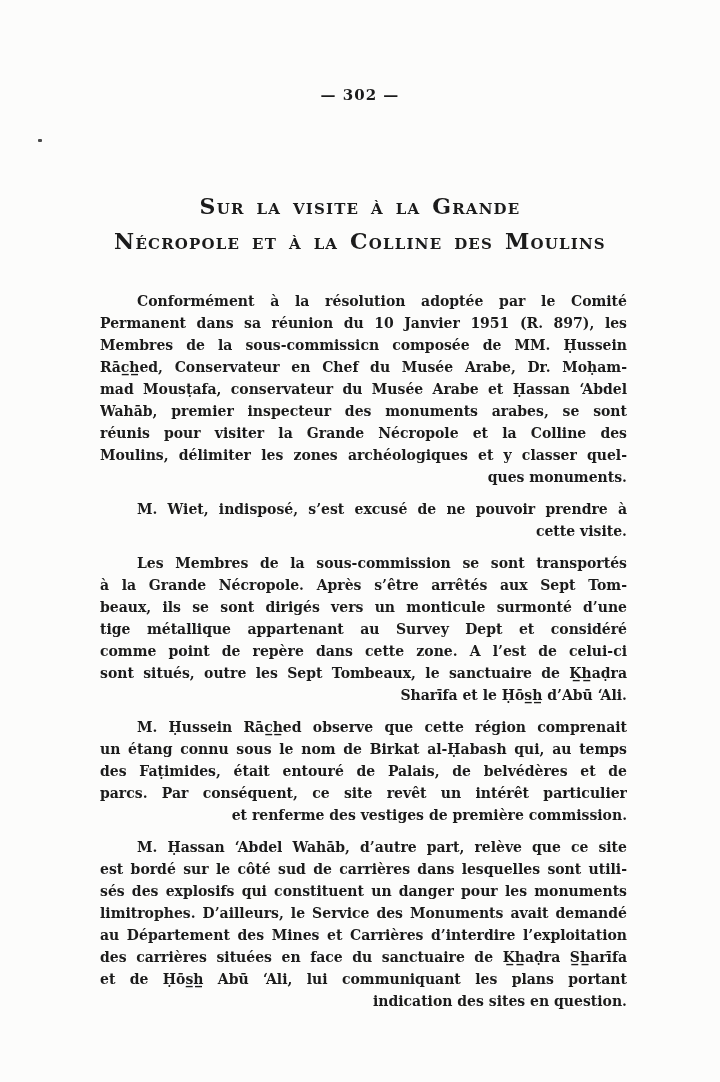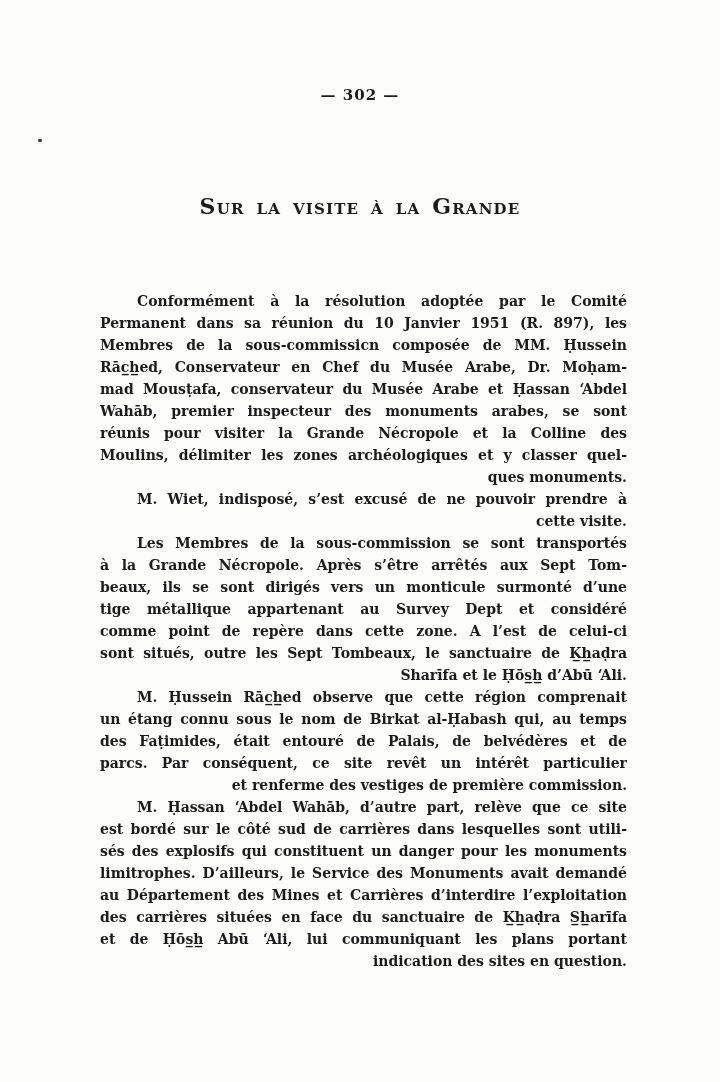--- a/index.html
+++ b/index.html
@@ -31,21 +31,21 @@
     font-size: 22px; font-weight: bold;
     letter-spacing: 1.2px; word-spacing: 3px;
   }
   .subtitle-1 { top: 193px; }
   .subtitle-2 { top: 228px; }
   .body-text {
     position: absolute; top: 290px; left: 100px; width: 527px;
     font-size: 14px; font-weight: bold;
   }
   .para { margin: 0; }
-  .para + .para { }
+  .para + .para { margin-top: 10px; }
   .line {
     height: 22px; line-height: 22px;
     overflow: hidden;
     text-align: justify;
   }
   .line::after {
     content: ""; display: inline-block; width: 100%; height: 0;
   }
   .line.first { text-indent: 37px; }
   .line.last { text-align: right; }
@@ -60,20 +60,21 @@
 <body>
 
 <div class="page">
   <div class="ink-speck"></div>
 
   <div class="page-number">— 302 —</div>
 
 
   <div class="report-subtitle subtitle-1">Sur la visite à la Grande</div>
 
+  <div class="report-subtitle subtitle-2">Nécropole et à la Colline des Moulins</div>
 
   <div class="body-text">
       <div class="para">
         <div class="line first">Conformément à la résolution adoptée par le Comité</div>
         <div class="line">Permanent dans sa réunion du 10 Janvier 1951 (R. 897), les</div>
         <div class="line">Membres de la sous-commissicn composée de MM. Ḥussein</div>
         <div class="line">Rāc̲h̲ed, Conservateur en Chef du Musée Arabe, Dr. Moḥam-</div>
         <div class="line">mad Mousṭafa, conservateur du Musée Arabe et Ḥassan ‘Abdel</div>
         <div class="line">Wahāb, premier inspecteur des monuments arabes, se sont</div>
         <div class="line">réunis pour visiter la Grande Nécropole et la Colline des</div>

